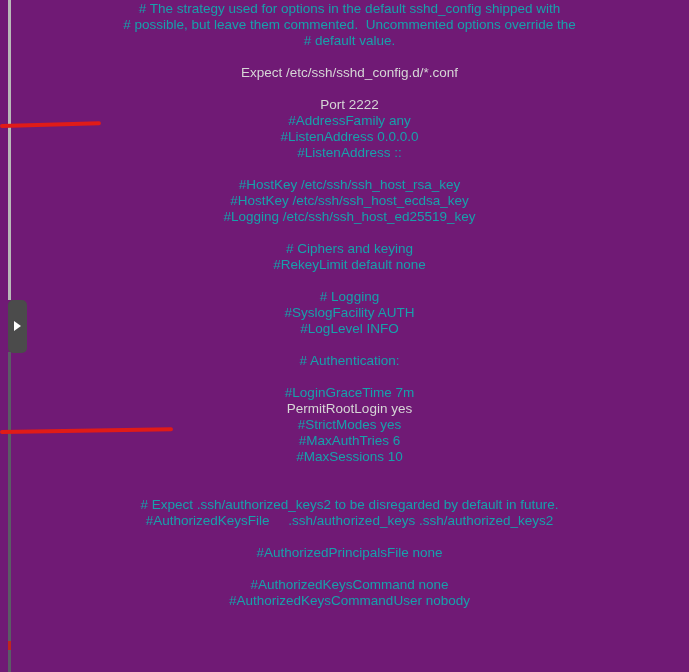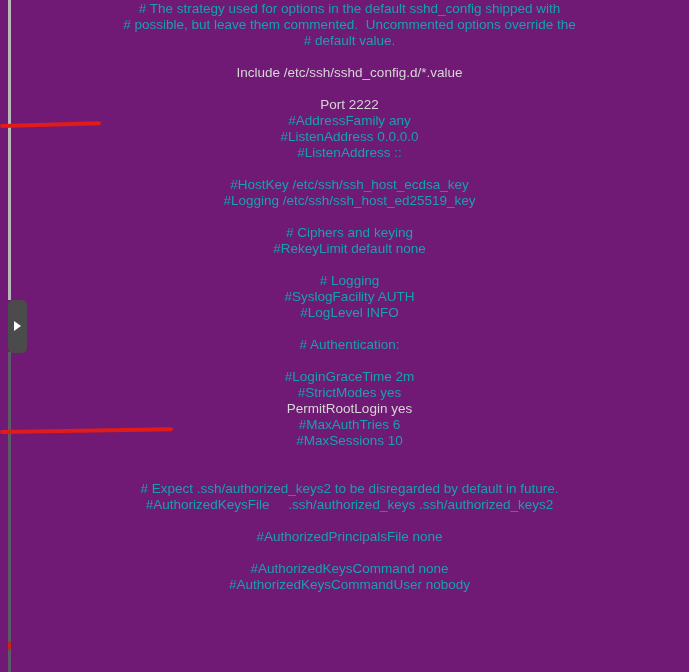--- a/index.html
+++ b/index.html
@@ -115,42 +115,43 @@
 </head>
 <body>
 
 <div id="screen">
 
   <div id="code">
       <div class="line comment"># The strategy used for options in the default sshd_config shipped with</div>
       <div class="line comment"># possible, but leave them commented.  Uncommented options override the</div>
       <div class="line comment"># default value.</div>
       <div class="line blank"></div>
-      <div class="line active">Include /etc/ssh/sshd_config.d/*.value</div>
+      <div class="line active">Expect /etc/ssh/sshd_config.d/*.conf</div>
       <div class="line blank"></div>
       <div class="line active">Port 2222</div>
       <div class="line comment">#AddressFamily any</div>
       <div class="line comment">#ListenAddress 0.0.0.0</div>
       <div class="line comment">#ListenAddress ::</div>
       <div class="line blank"></div>
+      <div class="line comment">#HostKey /etc/ssh/ssh_host_rsa_key</div>
       <div class="line comment">#HostKey /etc/ssh/ssh_host_ecdsa_key</div>
       <div class="line comment">#Logging /etc/ssh/ssh_host_ed25519_key</div>
       <div class="line blank"></div>
       <div class="line comment"># Ciphers and keying</div>
       <div class="line comment">#RekeyLimit default none</div>
       <div class="line blank"></div>
       <div class="line comment"># Logging</div>
       <div class="line comment">#SyslogFacility AUTH</div>
       <div class="line comment">#LogLevel INFO</div>
       <div class="line blank"></div>
       <div class="line comment"># Authentication:</div>
       <div class="line blank"></div>
-      <div class="line comment">#LoginGraceTime 2m</div>
+      <div class="line comment">#LoginGraceTime 7m</div>
+      <div class="line active">PermitRootLogin yes</div>
       <div class="line comment">#StrictModes yes</div>
-      <div class="line active">PermitRootLogin yes</div>
       <div class="line comment">#MaxAuthTries 6</div>
       <div class="line comment">#MaxSessions 10</div>
       <div class="line blank"></div>
       <div class="line blank"></div>
       <div class="line comment"># Expect .ssh/authorized_keys2 to be disregarded by default in future.</div>
       <div class="line comment">#AuthorizedKeysFile     .ssh/authorized_keys .ssh/authorized_keys2</div>
       <div class="line blank"></div>
       <div class="line comment">#AuthorizedPrincipalsFile none</div>
       <div class="line blank"></div>
       <div class="line comment">#AuthorizedKeysCommand none</div>

